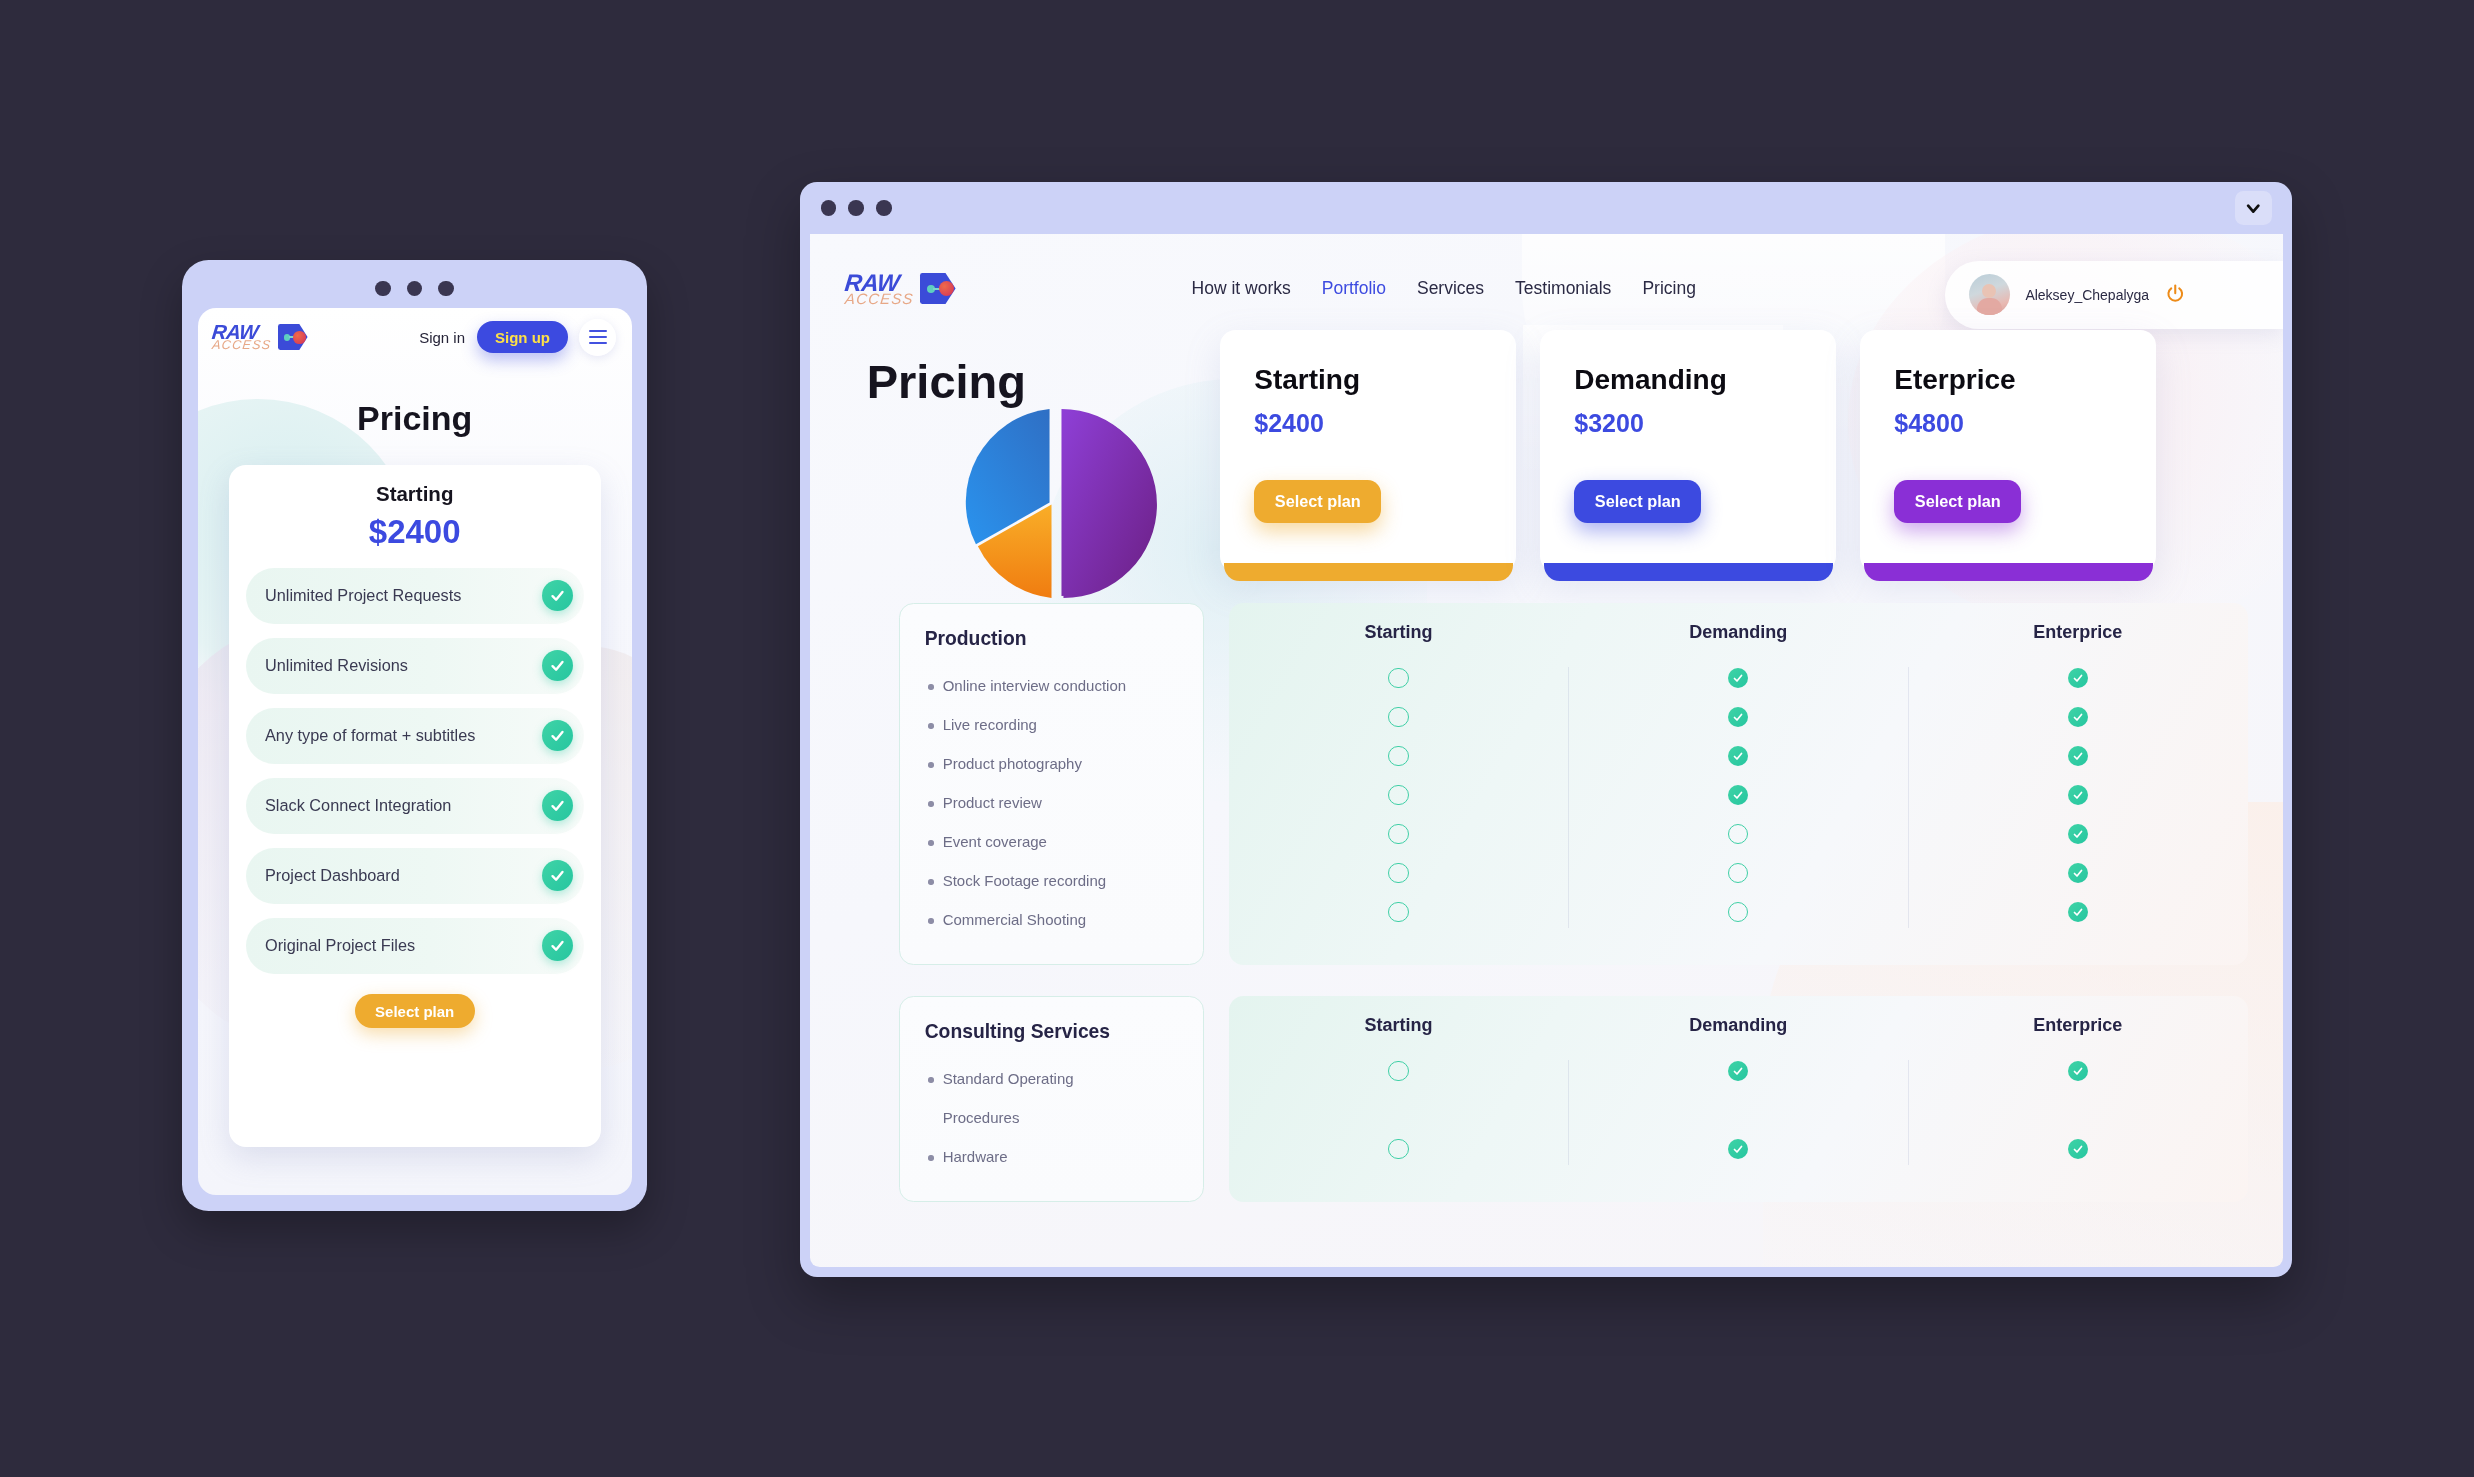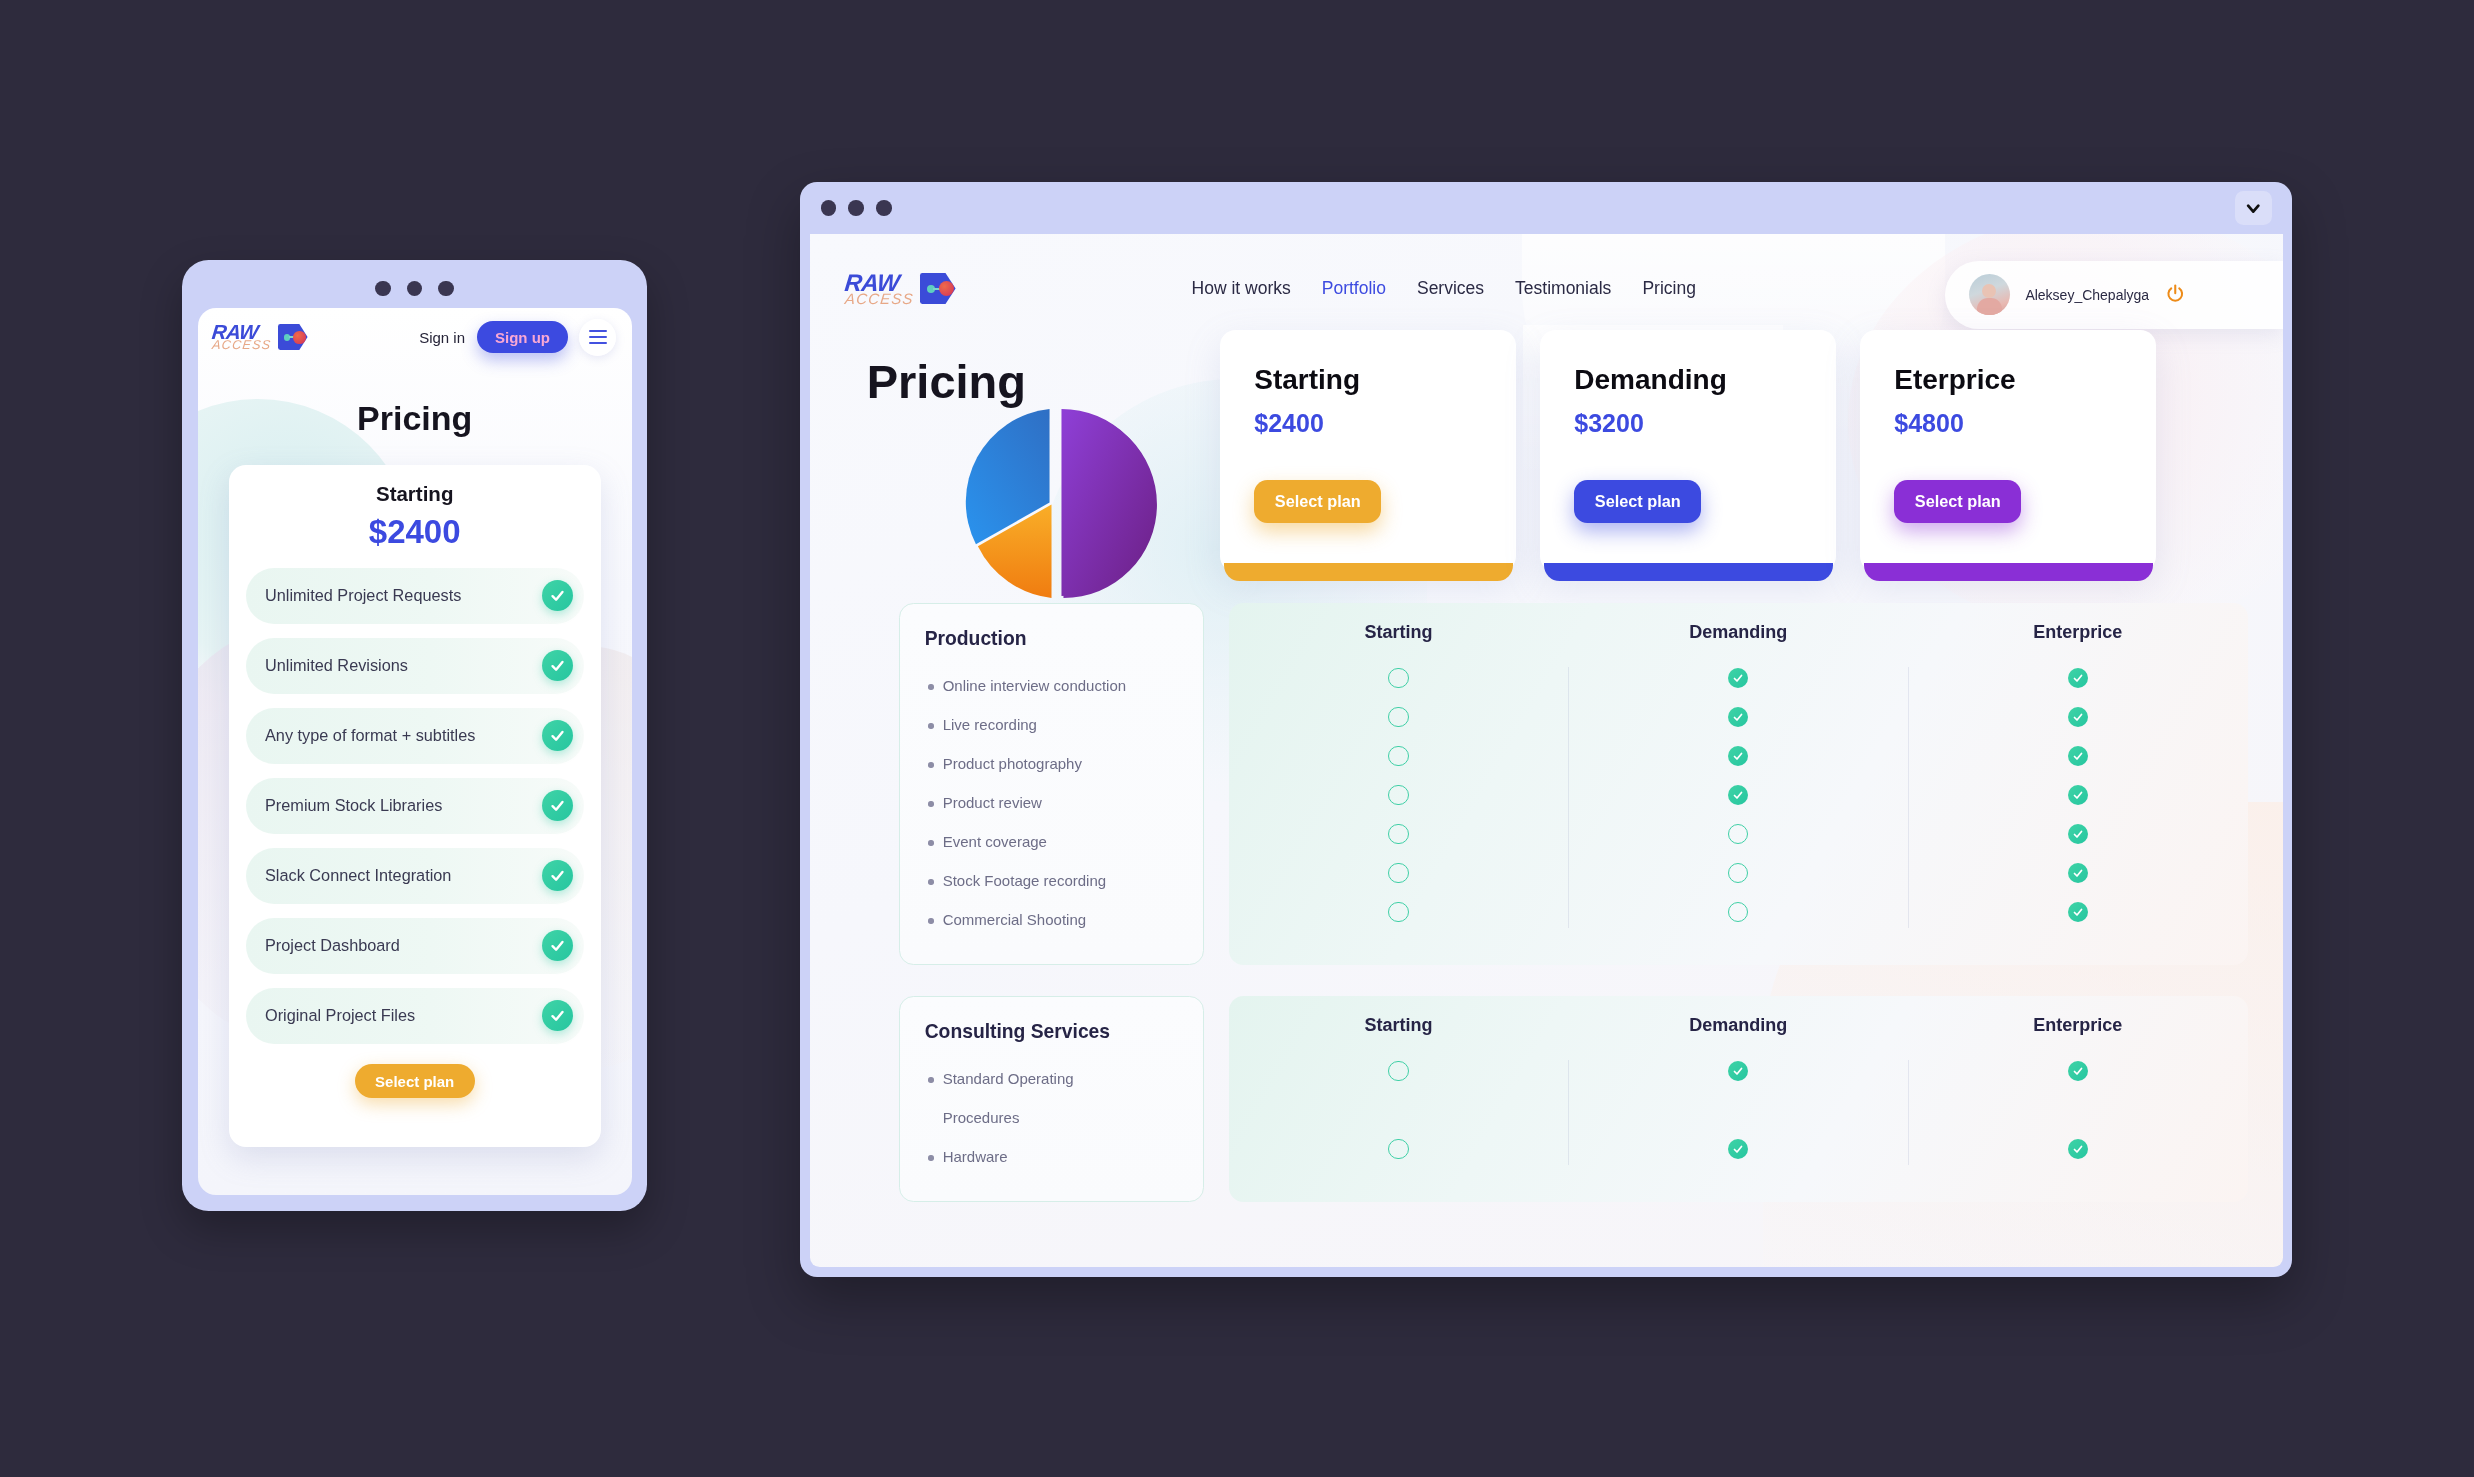--- a/index.html
+++ b/index.html
@@ -46,21 +46,21 @@
     position:absolute; left:0; top:0; width:30px; height:26.6px;
     background:#3b4bd8; clip-path:polygon(0 0,72% 0,100% 50%,72% 100%,0 100%);
     border-radius:2.4px;
   }
   .logo-mark .dot1{position:absolute;left:6px;top:10.3px;width:6.6px;height:6.6px;border-radius:50%;
     background:#5ecfc0;}
   .logo-mark .bar{position:absolute;left:11px;top:12.7px;width:6.6px;height:1.8px;background:#7cd6ca;}
   .logo-mark .dot2{position:absolute;left:15.7px;top:7.3px;width:12.7px;height:12.7px;border-radius:50%;
     background:radial-gradient(circle at 35% 35%,#f06a4a,#d0305a);}
   .m-signin{ margin-left:auto; font-size:15px; color:#262438; font-weight:500; }
-  .m-signup{ margin-left:12px; background:#3c4ae0; color:#f9a8d4; font-size:15px; font-weight:600;
+  .m-signup{ margin-left:12px; background:#3c4ae0; color:#fde047; font-size:15px; font-weight:600;
     border:none; border-radius:19.3px; padding:7.9px 18px; cursor:pointer;
     box-shadow:0 7.3px 15.7px rgba(60,74,224,.35);}
   .m-burger{ margin-left:11px; width:37px;height:37px;border-radius:50%;
     background:rgba(255,255,255,.85); display:flex;align-items:center;justify-content:center;
     flex-direction:column; gap:3.6px; box-shadow:0 2.4px 9.7px rgba(120,130,200,.18); cursor:pointer;}
   .m-burger i{ display:block;width:18px;height:2.4px;border-radius:1.2px;background:#4351e0;}
   .m-title{ position:relative; z-index:4; text-align:center; font-size:34px; font-weight:700;
     color:#16141f; margin-top:33px;}
   .m-card{
     position:relative; z-index:4; margin:26.6px 31px 0; background:#fff;
@@ -244,28 +244,20 @@
           <div class="m-feat">
             <span>Unlimited Revisions</span>
             <div class="m-check">
               <svg viewBox="0 0 24 24" fill="none" stroke="#fff" stroke-width="3.4" stroke-linecap="round" stroke-linejoin="round">
                 <polyline points="5 13 10 18 19 7"></polyline>
               </svg>
             </div>
           </div>
           <div class="m-feat">
             <span>Any type of format + subtitles</span>
-            <div class="m-check">
-              <svg viewBox="0 0 24 24" fill="none" stroke="#fff" stroke-width="3.4" stroke-linecap="round" stroke-linejoin="round">
-                <polyline points="5 13 10 18 19 7"></polyline>
-              </svg>
-            </div>
-          </div>
-          <div class="m-feat">
-            <span>Premium Stock Libraries</span>
             <div class="m-check">
               <svg viewBox="0 0 24 24" fill="none" stroke="#fff" stroke-width="3.4" stroke-linecap="round" stroke-linejoin="round">
                 <polyline points="5 13 10 18 19 7"></polyline>
               </svg>
             </div>
           </div>
           <div class="m-feat">
             <span>Slack Connect Integration</span>
             <div class="m-check">
               <svg viewBox="0 0 24 24" fill="none" stroke="#fff" stroke-width="3.4" stroke-linecap="round" stroke-linejoin="round">

